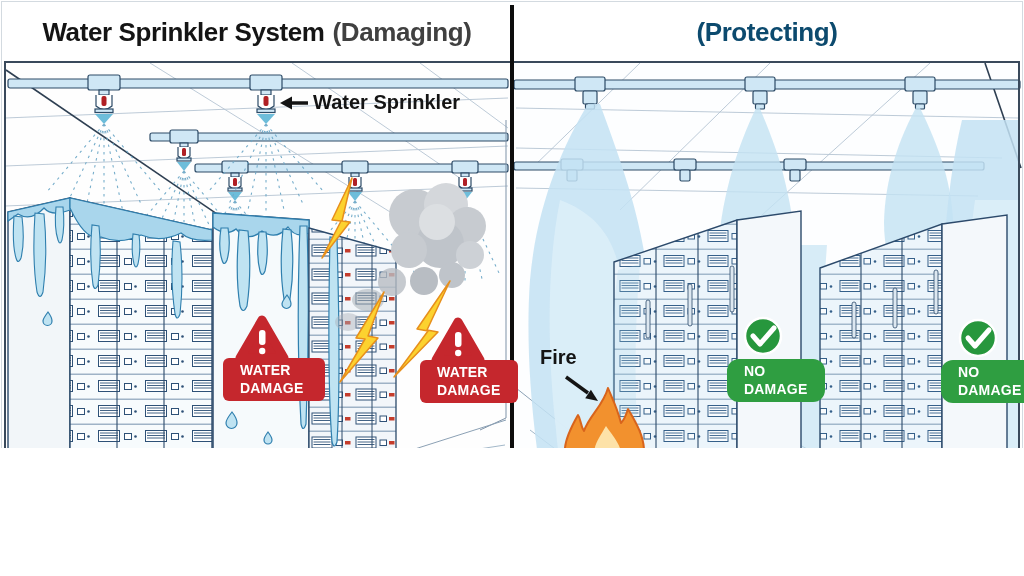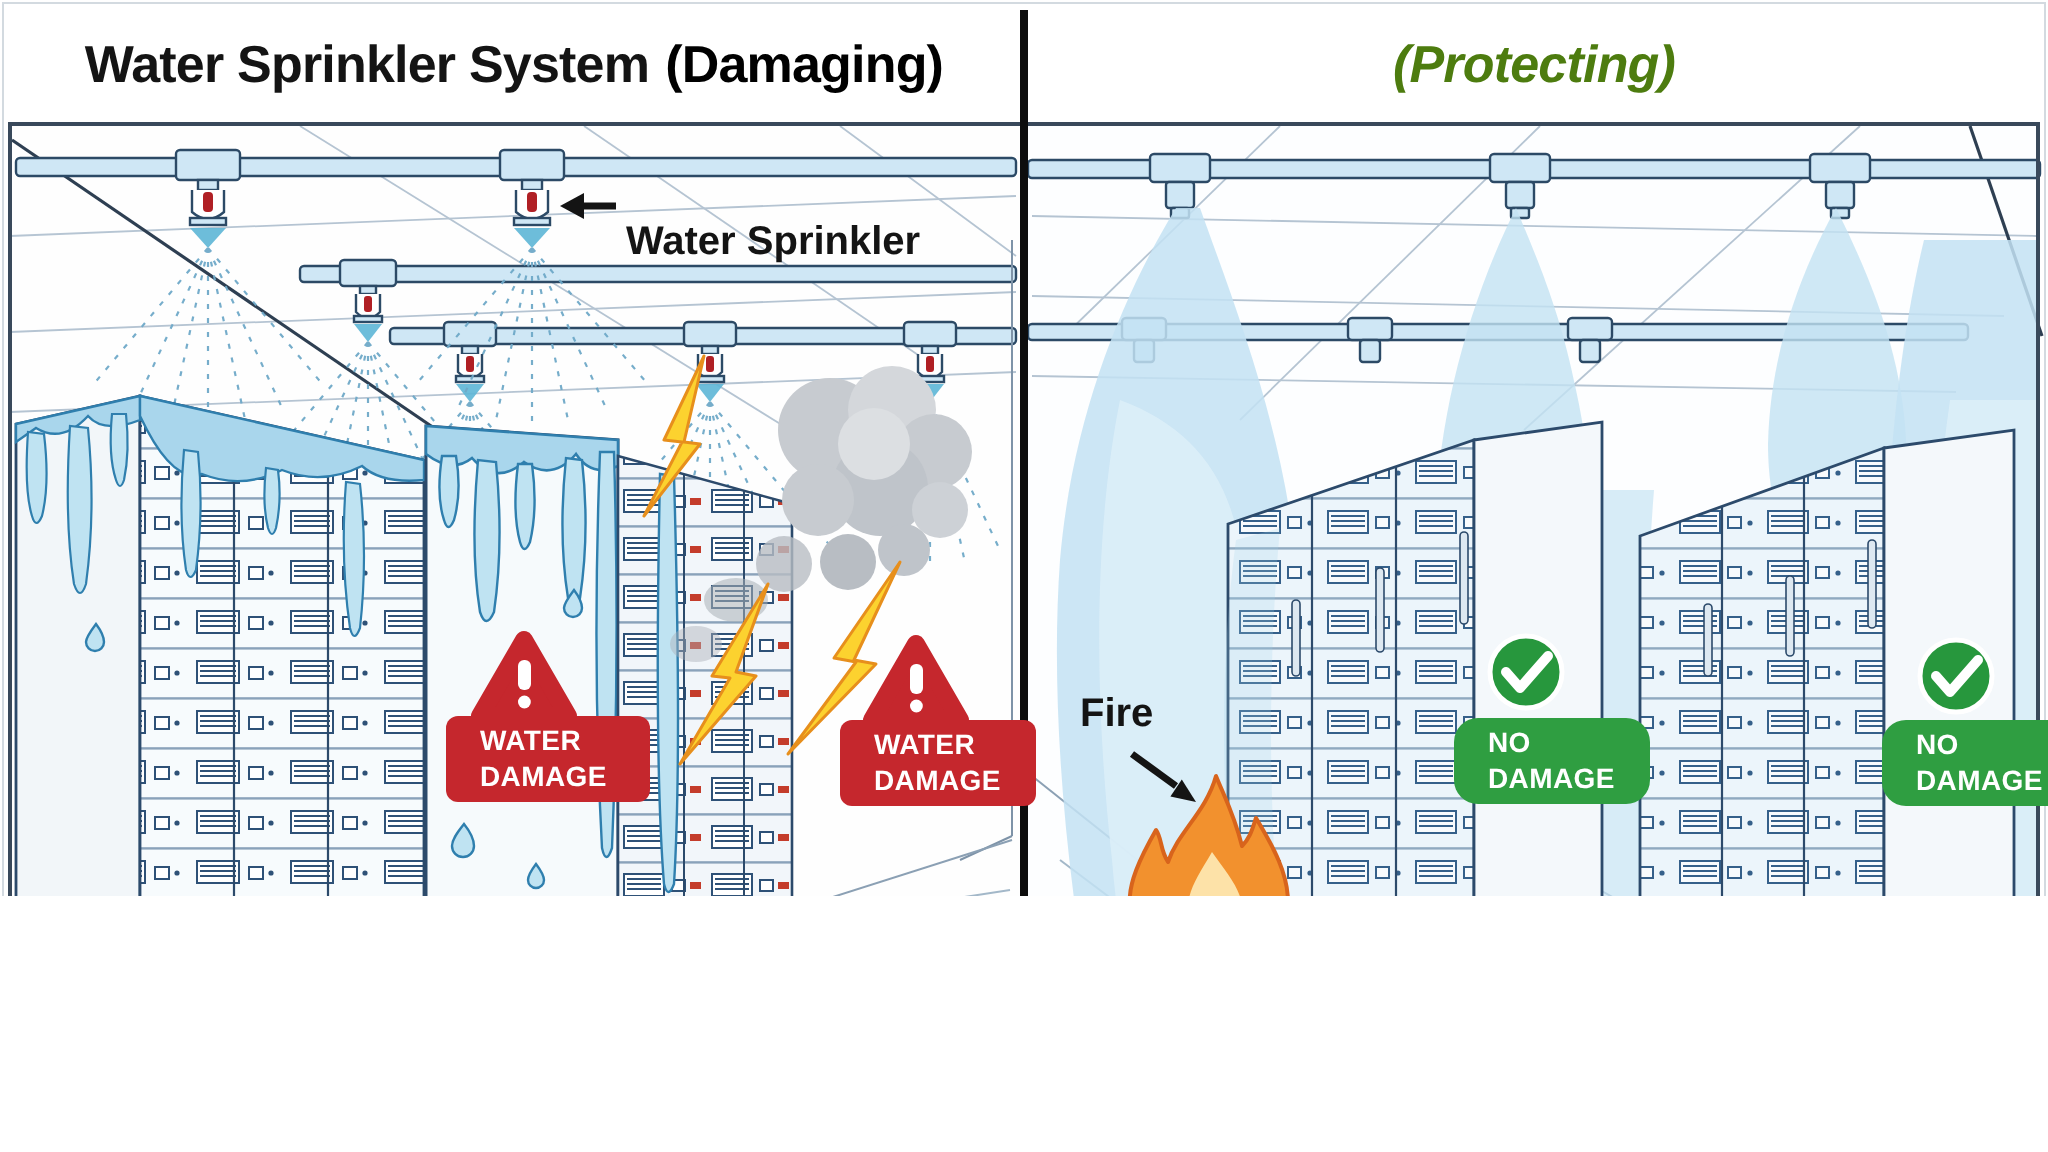--- a/index.html
+++ b/index.html
@@ -4,24 +4,24 @@
 <style>
   html,body{margin:0;padding:0;background:#ffffff;}
   .stage{position:relative;width:1024px;height:448px;background:#ffffff;overflow:hidden;
          font-family:"Liberation Sans",sans-serif;}
   .scene-svg{position:absolute;left:0;top:0;}
   .panel-title{position:absolute;top:12px;height:40px;display:flex;align-items:center;
                justify-content:center;gap:8px;font-weight:bold;font-size:26px;letter-spacing:-0.4px;
                color:#141414;white-space:nowrap;}
   #title-left{left:6px;width:502px;}
   #title-right{left:516px;width:502px;}
-  .t-status.red{color:#000000;}
-  .t-status.green{color:#4d7c0f;font-style:italic;}
+  .t-status.red{color:#404040;}
+  .t-status.green{color:#0c4a6e;}
   .callout{position:absolute;font-weight:bold;color:#141414;white-space:nowrap;}
-  #label-sprinkler{left:313px;top:91px;font-size:20px;margin-top:19px;}
+  #label-sprinkler{left:313px;top:91px;font-size:20px;}
   #label-fire{left:540px;top:346px;font-size:20px;}
   .badge{position:absolute;display:flex;flex-direction:column;align-items:flex-start;justify-content:center;
          color:#ffffff;font-weight:bold;font-size:14px;line-height:1.25;padding:4px 17px;border-radius:6px;
          text-align:center;letter-spacing:.2px;}
   .badge-red{background:#c5272d;}
   .badge-green{background:#2f9e41;border-radius:12px;}
   #wd1{left:223px;top:358px;width:68px;}
   #wd2{left:420px;top:360px;width:64px;}
   #nd1{left:727px;top:359px;width:64px;}
   #nd2{left:941px;top:360px;width:60px;}

